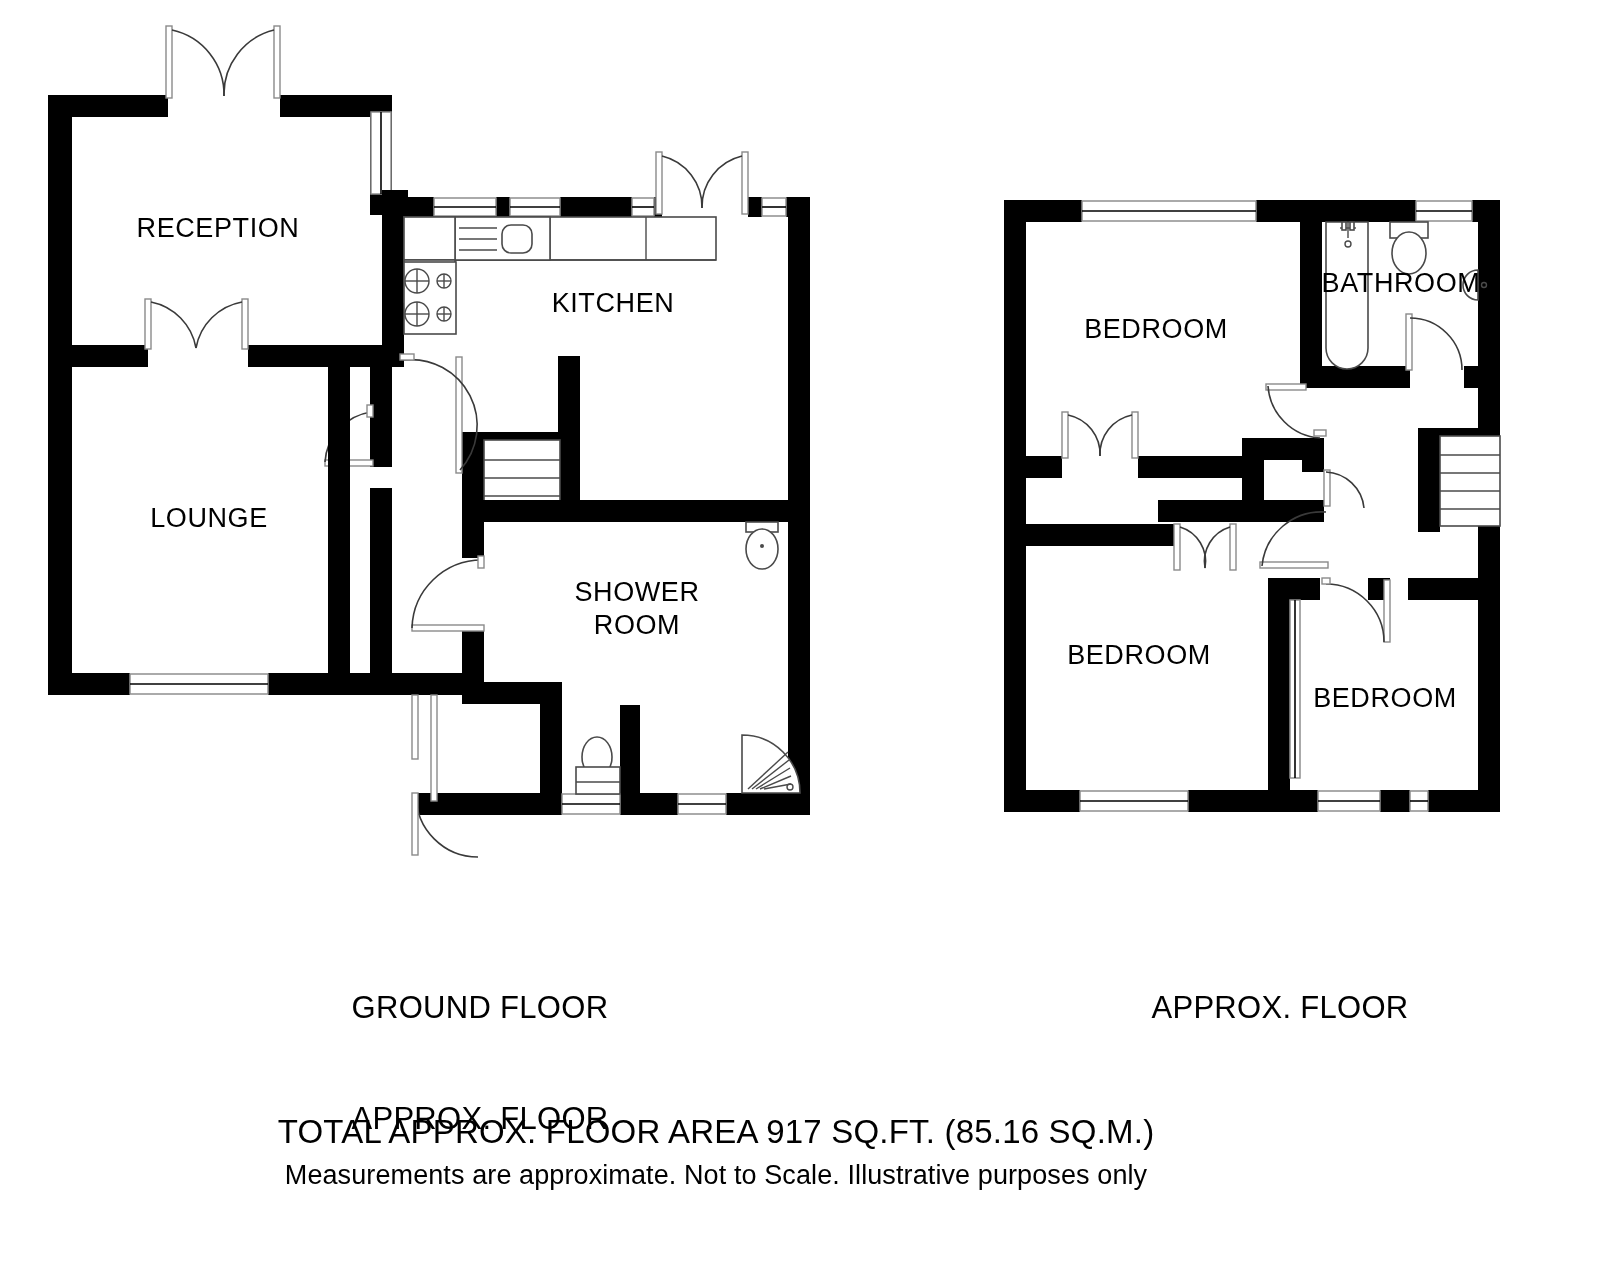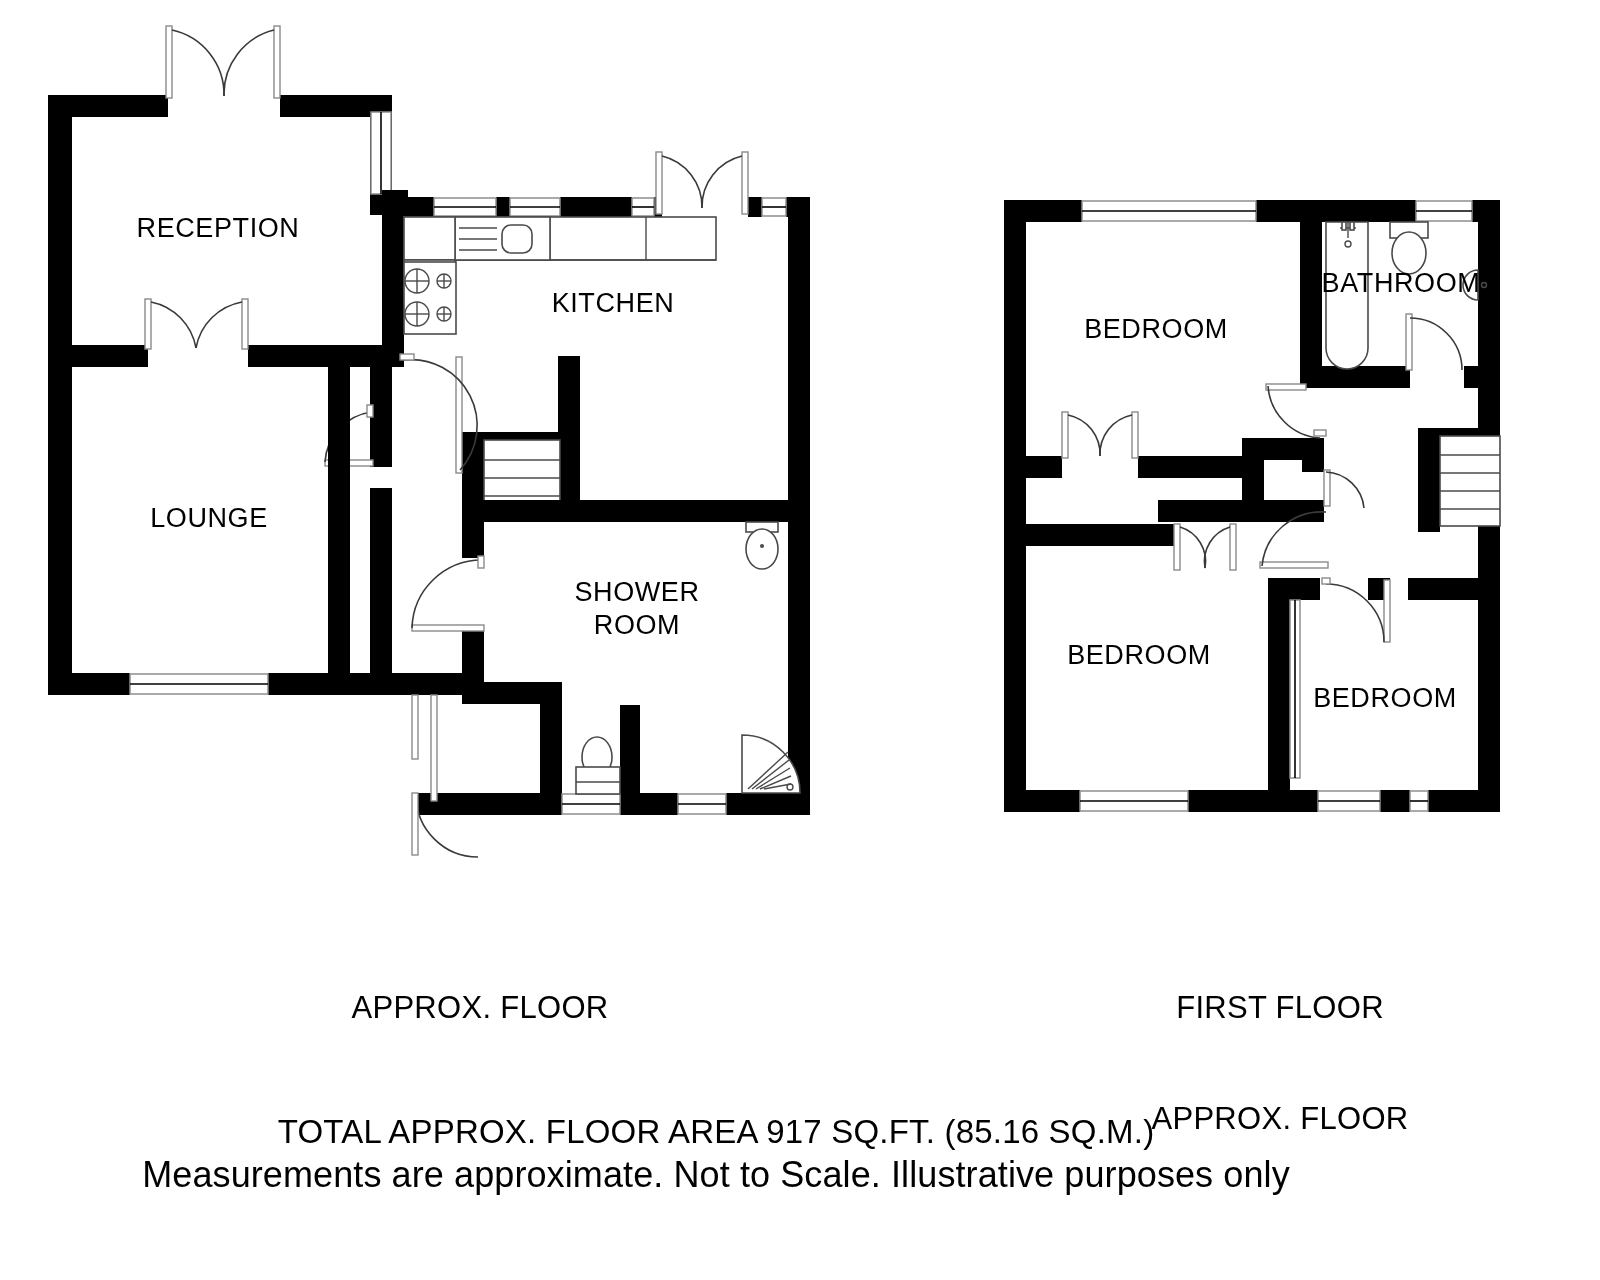--- a/index.html
+++ b/index.html
@@ -49,21 +49,21 @@
   #ground-caption { left: 170px; top: 915px; width: 620px; }
   #first-caption  { left: 1020px; top: 915px; width: 520px; }
   #total-caption {
     position: absolute;
     left: 0; top: 1110px; width: 1432px;
     text-align: center;
     font-family: "Liberation Sans", sans-serif;
     color: #000000;
   }
   #total-line1 { font-size: 33px; line-height: 44px; letter-spacing: 0.2px; }
-  #total-line2 { font-size: 36px; line-height: 42px; letter-spacing: 0.1px; }
+  #total-line2 { font-size: 27px; line-height: 42px; letter-spacing: 0.1px; }
 </style>
 </head>
 <body>
 
 <div id="plan-root">
 
   <svg width="1600" height="1280" viewBox="0 0 1600 1280">
 
     <g>
 
@@ -445,26 +445,26 @@
       </g>
 
       <text class="roomlabel" x="1156" y="338">BEDROOM</text>
       <text class="roomlabel" x="1401" y="292">BATHROOM</text>
       <text class="roomlabel" x="1139" y="664">BEDROOM</text>
       <text class="roomlabel" x="1385" y="707">BEDROOM</text>
     </g>
   </svg>
 
   <div class="captionblock" id="ground-caption">
+    <div>GROUND FLOOR</div>
     <div>APPROX. FLOOR</div>
     
   </div>
 
   <div class="captionblock" id="first-caption">
-    <div>FIRST FLOOR</div>
     <div>APPROX. FLOOR</div>
     
   </div>
 
   <div id="total-caption">
     <div id="total-line1">TOTAL APPROX. FLOOR AREA 917 SQ.FT. (85.16 SQ.M.)</div>
     <div id="total-line2">Measurements are approximate. Not to Scale. Illustrative purposes only</div>
   </div>
 
 </div>

